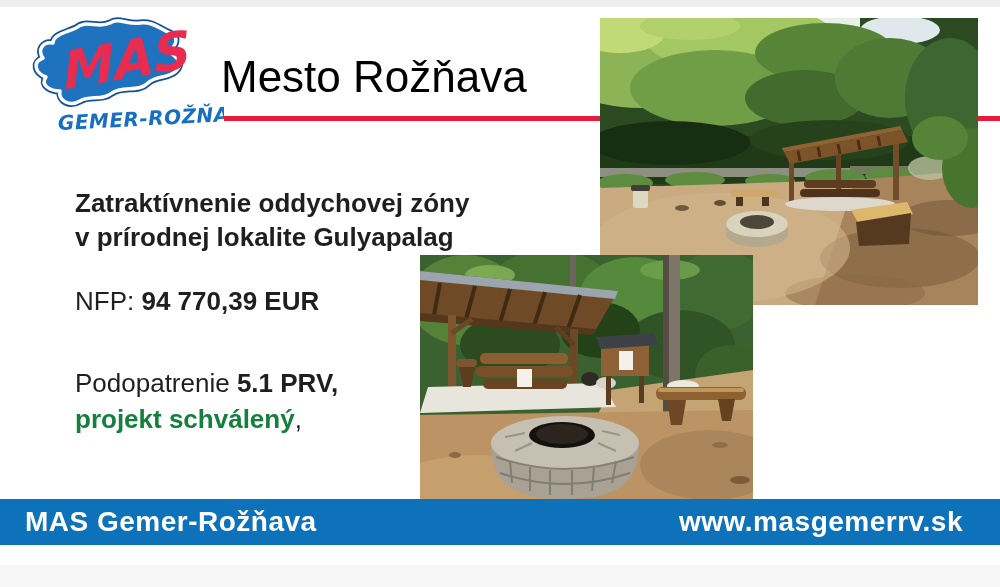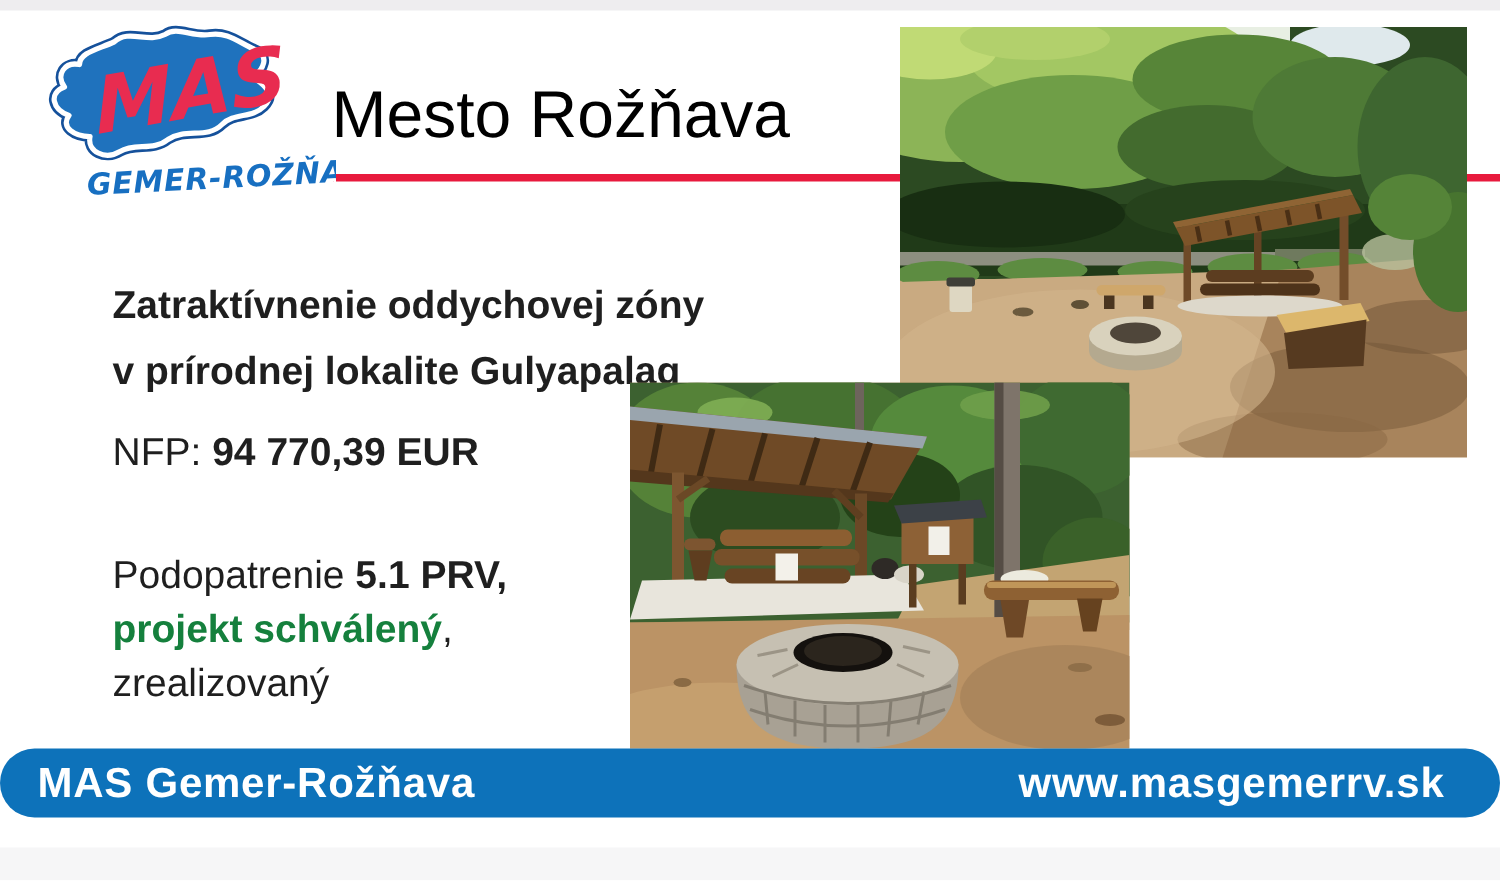--- a/index.html
+++ b/index.html
@@ -17,21 +17,21 @@
   .bodyline{position:absolute;left:75px;margin:0;font-size:26px;line-height:34px;white-space:nowrap;z-index:1;}
   .b{font-weight:700;}
   .red-bold{color:#15803d;font-weight:700;}
 
   .photo{position:absolute;display:block;}
   .photo-top{left:600px;top:18px;width:378px;height:287px;z-index:2;}
   .photo-bottom{left:420px;top:255px;width:333px;height:244px;z-index:3;}
 
   .footer{position:absolute;left:0;top:499px;width:1000px;height:46px;background:#0d72ba;z-index:5;
           display:flex;align-items:center;justify-content:space-between;box-sizing:border-box;
-          padding:0 37px 0 25px;border-radius:32px;}
+          padding:0 37px 0 25px;}
   .footer span{color:#ffffff;font-weight:700;font-size:28px;letter-spacing:0.5px;white-space:nowrap;}
 </style>
 </head>
 <body>
 
 <div class="slide">
 
   <div class="top-strip"></div>
 
   <svg class="logo" viewBox="0 0 208 124" aria-hidden="true">
@@ -46,34 +46,31 @@
     <text x="52" y="68" font-family="DejaVu Sans, sans-serif" font-size="52" font-style="italic" font-weight="bold" fill="#e82c50" transform="rotate(-10 100 50) skewX(-6)">MAS</text>
     <text x="42" y="114" font-family="DejaVu Sans, sans-serif" font-size="20" font-style="italic" font-weight="bold" fill="#176fc1" stroke="#ffffff" stroke-width="4" paint-order="stroke" letter-spacing="0.5" transform="rotate(-3 120 110)">GEMER-ROŽŇAVA</text>
   </svg>
 
   <div class="page-title">Mesto Rožňava</div>
   <div class="red-rule"></div>
 
   <p class="bodyline b" style="top:186px">
     <span>Zatraktívnenie oddychovej zóny</span>
   </p>
-  <p class="bodyline b" style="top:230px">
+  <p class="bodyline b" style="top:220px">
     <span>v prírodnej lokalite Gulyapalag</span>
   </p>
   <p class="bodyline" style="top:284px">
     <span>NFP: </span><span class="b">94 770,39 EUR</span>
   </p>
   <p class="bodyline" style="top:366px">
     <span>Podopatrenie </span><span class="b">5.1 PRV,</span>
   </p>
   <p class="bodyline" style="top:402px">
     <span class="red-bold">projekt schválený</span><span>,</span>
-  </p>
-  <p class="bodyline" style="top:438px">
-    <span>zrealizovaný</span>
   </p>
 
   <svg class="photo photo-top" viewBox="0 0 378 287" preserveAspectRatio="none" aria-hidden="true">
     <rect width="378" height="287" fill="#c7a87f"></rect>
     <rect width="378" height="168" fill="#2c4a22"></rect>
     <rect x="120" y="0" width="140" height="34" fill="#e8efe3"></rect>
     <ellipse cx="300" cy="12" rx="40" ry="14" fill="#dfe9ec"></ellipse>
     <ellipse cx="345" cy="55" rx="16" ry="28" fill="#cfe0ee"></ellipse>
     <ellipse cx="40" cy="38" rx="95" ry="52" fill="#8cb457"></ellipse>
     <ellipse cx="140" cy="20" rx="95" ry="34" fill="#a3c763"></ellipse>

